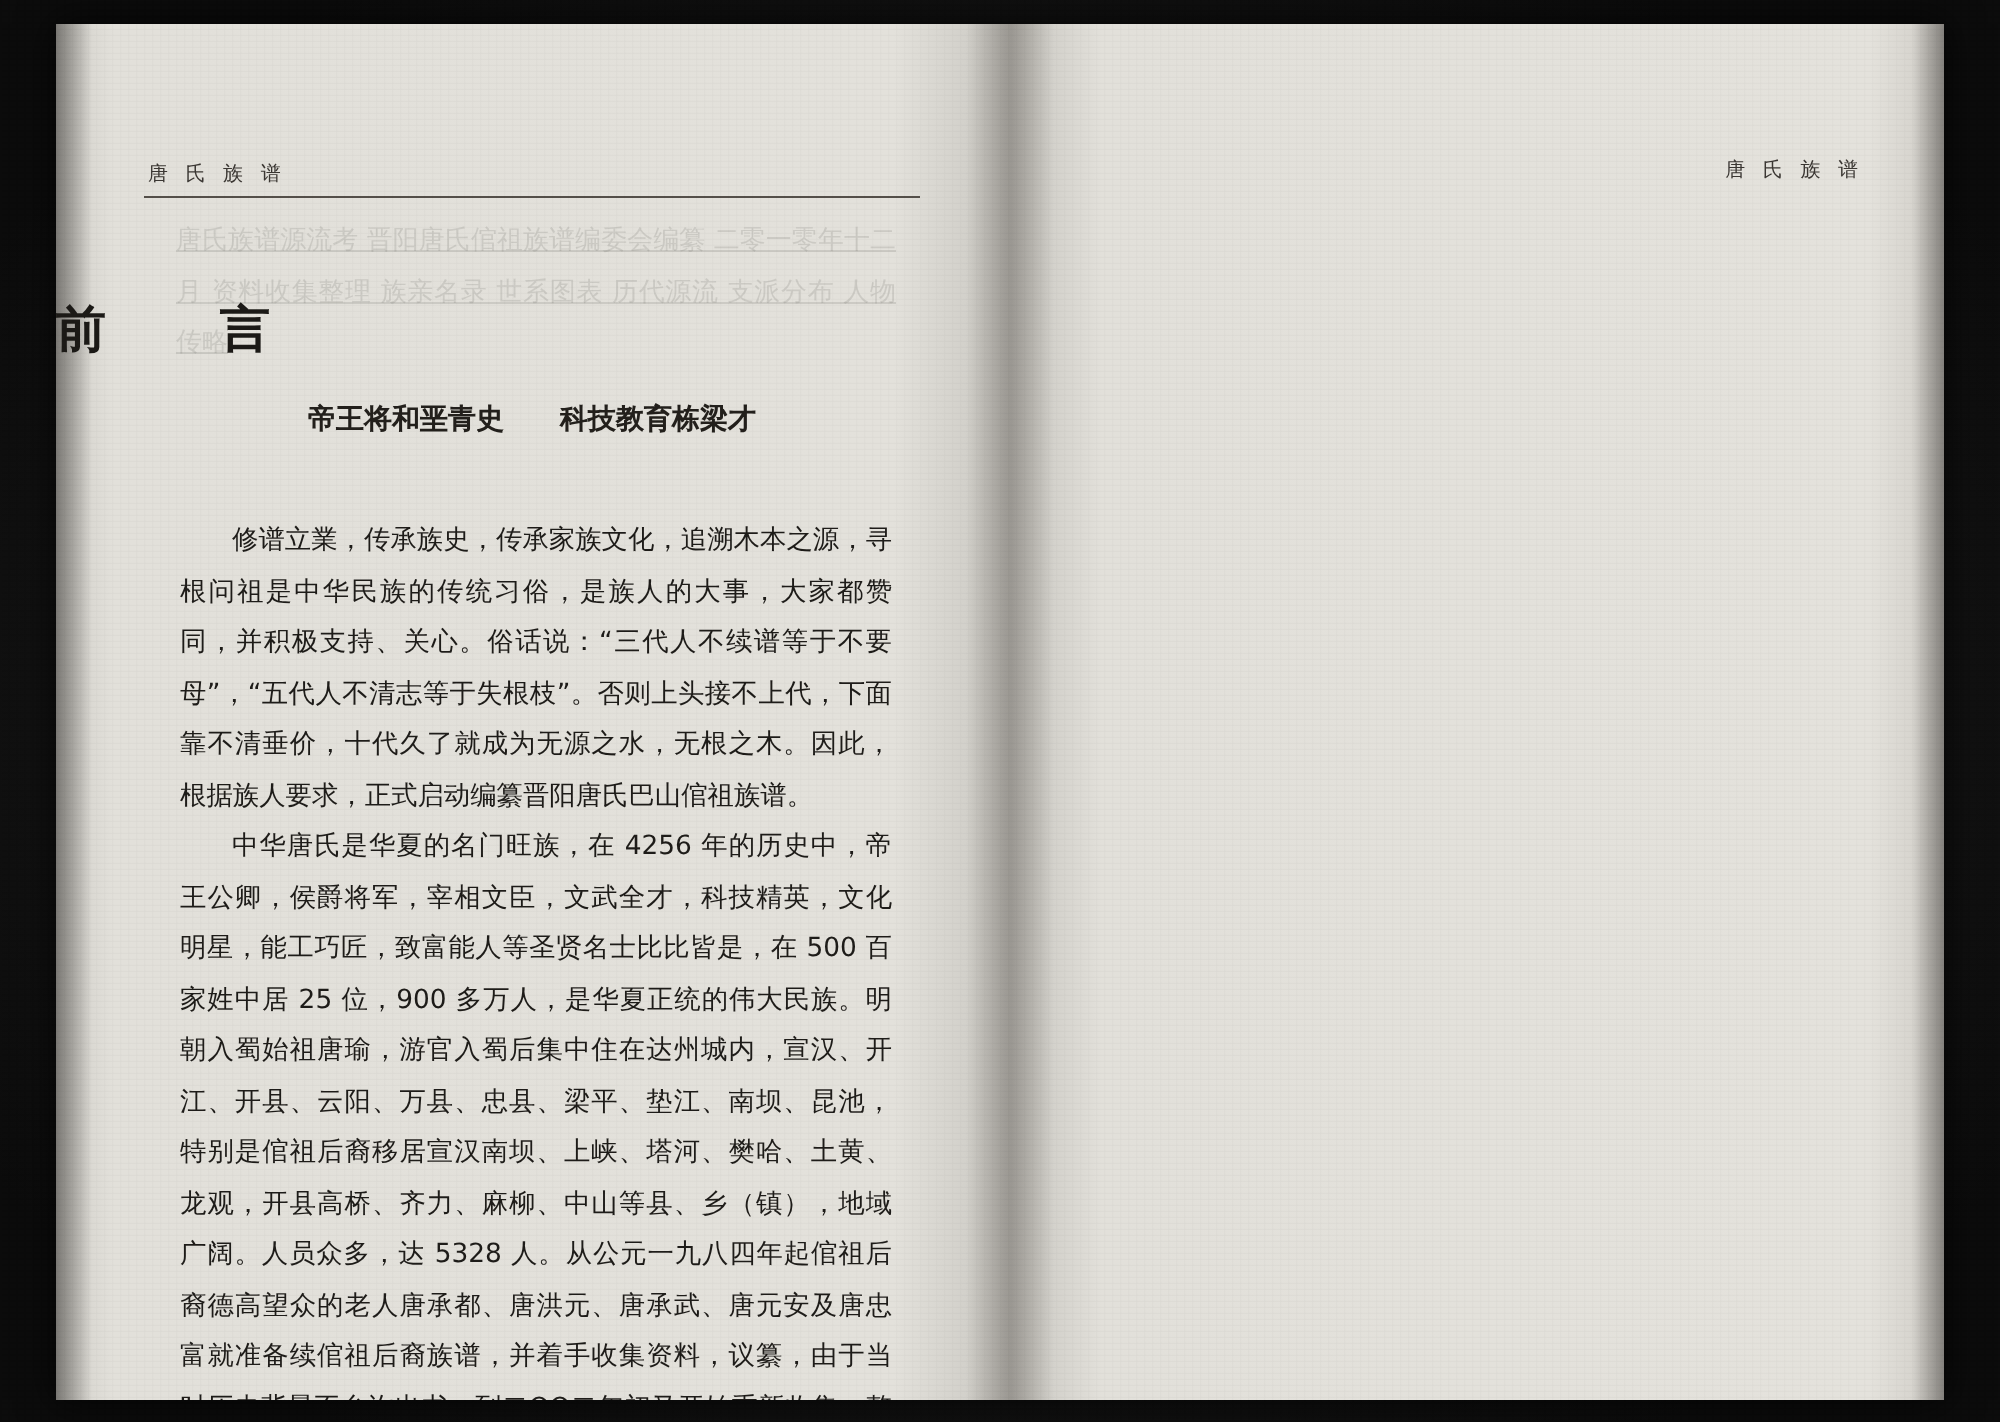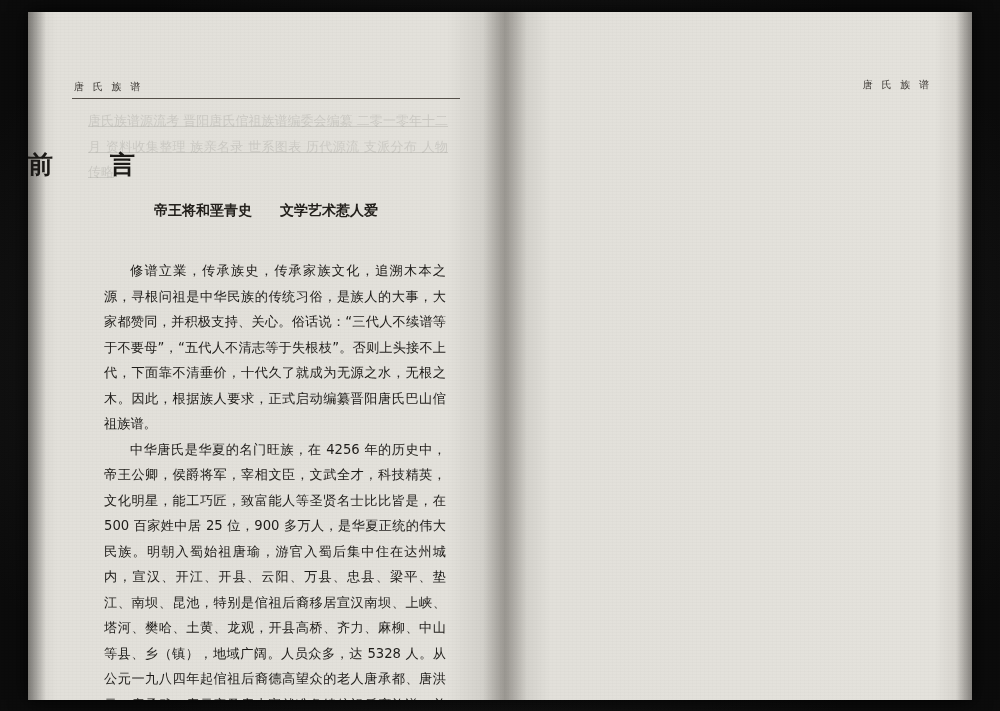--- a/index.html
+++ b/index.html
@@ -129,21 +129,21 @@
     color: #1e1c19;
     text-align: justify;
     text-justify: inter-character;
   }
   .body-left {
     left: 62px;
     top: 246px;
     width: 356px;
   }
   .body-col p {
-    margin: 0 0 0 14px;
+    margin: 0 0 0 0;
     text-indent: 26px;
   }
 
   
   .ghost {
     position: absolute;
     font-family: "DejaVu Sans", sans-serif;
     font-size: 13px;
     line-height: 25.5px;
     color: rgba(90,86,80,0.16);
@@ -173,21 +173,21 @@
       <div class="edge-dark-left"></div>
 
       <div class="ghost ghost-left">唐氏族谱源流考 晋阳唐氏倌祖族谱编委会编纂 二零一零年十二月 资料收集整理 族亲名录 世系图表 历代源流 支派分布 人物传略</div>
 
       <div class="runhead runhead-left">唐 氏 族 谱</div>
       <div class="rule rule-left"></div>
 
       <div class="title">前　言</div>
 
       <div class="couplet">
-        <div>帝王将和垩青史　　文学艺术惹人爱</div>
+        <div>帝王将和垩青史　　科技教育栋梁才</div>
       </div>
 
       <div class="body-col body-left">
         <p>修谱立業，传承族史，传承家族文化，追溯木本之源，寻根问祖是中华民族的传统习俗，是族人的大事，大家都赞同，并积极支持、关心。俗话说：“三代人不续谱等于不要母”，“五代人不清志等于失根枝”。否则上头接不上代，下面靠不清垂价，十代久了就成为无源之水，无根之木。因此，根据族人要求，正式启动编纂晋阳唐氏巴山倌祖族谱。</p>
         <p>中华唐氏是华夏的名门旺族，在 4256 年的历史中，帝王公卿，侯爵将军，宰相文臣，文武全才，科技精英，文化明星，能工巧匠，致富能人等圣贤名士比比皆是，在 500 百家姓中居 25 位，900 多万人，是华夏正统的伟大民族。明朝入蜀始祖唐瑜，游官入蜀后集中住在达州城内，宣汉、开江、开县、云阳、万县、忠县、梁平、垫江、南坝、昆池，特别是倌祖后裔移居宣汉南坝、上峡、塔河、樊哈、土黄、龙观，开县高桥、齐力、麻柳、中山等县、乡（镇），地域广阔。人员众多，达 5328 人。从公元一九八四年起倌祖后裔德高望众的老人唐承都、唐洪元、唐承武、唐元安及唐忠富就准备续倌祖后裔族谱，并着手收集资料，议纂，由于当时历史背景不允许出书，到二OO二年初又开始重新收集，整理有关资料。二 OO 三年底，资料收集工作完成，并打印成柏印发各片区征求意见，但又因条件不成熟而搁下。二O一O年四月，一批倌祖后裔重拾大笔、编修族谱。由唐忠富、唐志元、唐全忠、唐中华等族亲发起召开了倌祖后裔续谱工作会议，同时成立了“晋</p>
       </div>
     </div>
 
     <div class="page page-right">
       <div class="edge-dark-right"></div>

